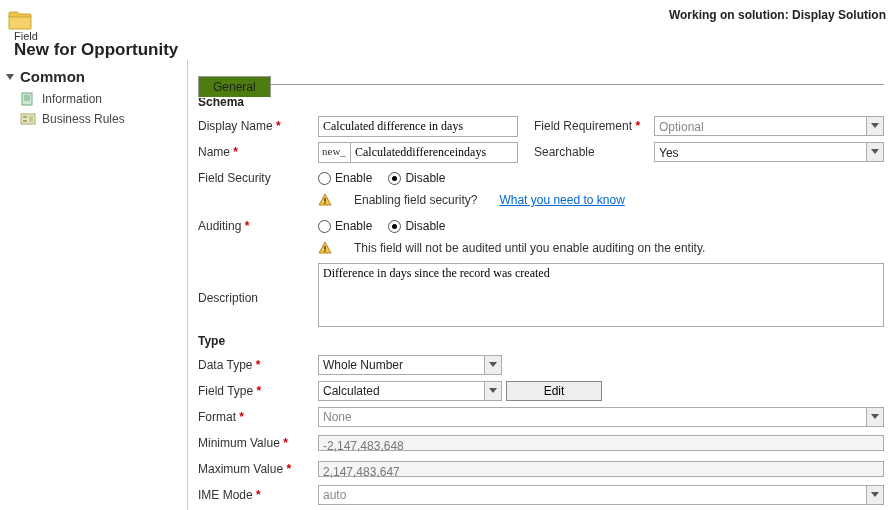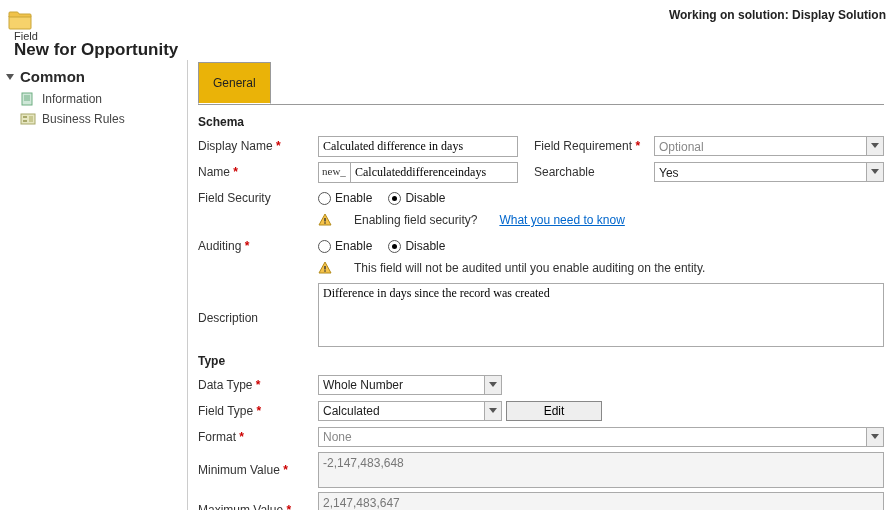--- a/index.html
+++ b/index.html
@@ -64,25 +64,25 @@
     overflow:auto;
   }
   .tabs {
     border-bottom: 1px solid #999;
     margin: 2px 10px 10px 10px;
   }
   .tab {
     display:inline-block;
     border:1px solid #999;
     border-bottom: 1px solid #fff;
-    background:#eab308;
-    padding: 13px 14px;
+    background:#4d7c0f;
+    padding: 3px 14px;
     font-size: 12px;
     position: relative;
-    top:0;
+    top:14px;
     cursor:pointer;
   }
   .section-head {
     font-weight:700;
     margin: 0 10px 6px 10px;
   }
   .form {
     margin: 0 10px;
   }
   .row {
@@ -160,21 +160,21 @@
     border:1px solid #888; background:#eee;
     font-size:12px; cursor:pointer;
     margin-left:4px;
   }
   .inline {display:flex;align-items:center;}
 
   .ro {
     background:#f4f4f4;
     color:#777;
     width:100%;
-    height:36px;
+    height:16px;
     line-height:16px;
   }
   .selwide {
     position:relative; width:100%; height:20px; border:1px solid #aaa;
     box-sizing:border-box; padding:2px 4px; line-height:14px; color:#888; cursor:pointer;
   }
   .selwide .selcaret{border-left:1px solid #aaa;}
 </style>
 </head>
 <body>

